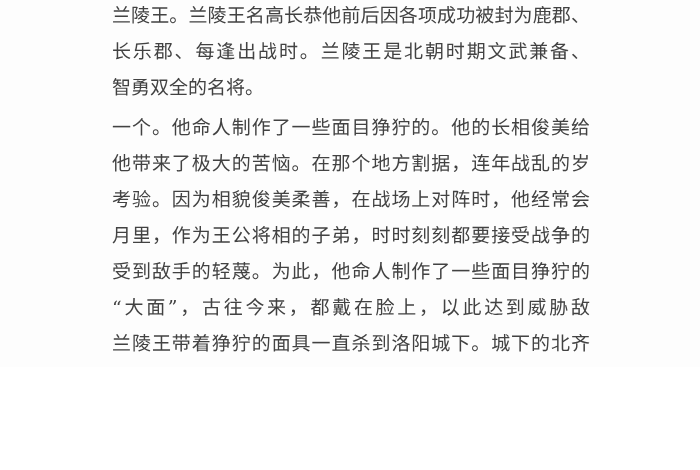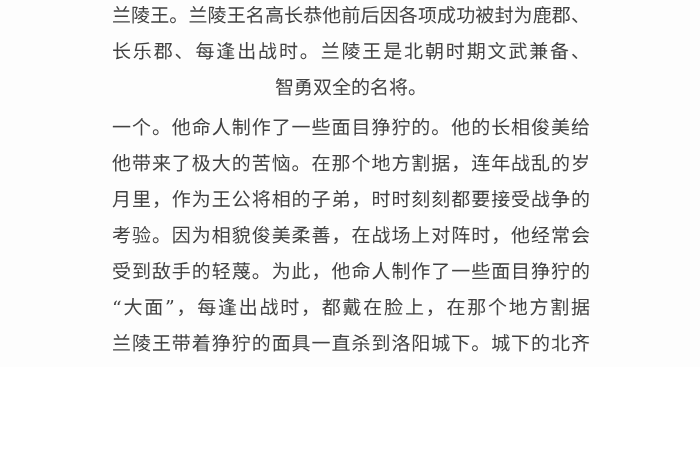--- a/index.html
+++ b/index.html
@@ -27,21 +27,21 @@
   }
   .para2 {
     margin-top: 4px;
   }
   .line {
     font-size: 19px;
     line-height: 36px;
     height: 36px;
     white-space: nowrap;
     letter-spacing: 0;
-    text-align: center;
+    text-align: left;
   }
   
   .line.j {
     white-space: normal;
     text-align: justify;
     text-align-last: justify;
   }
   
   .line.ind {
     text-indent: 38px;
@@ -55,21 +55,21 @@
 
     <div class="para para1">
       <div class="line j">兰陵王。兰陵王名高长恭他前后因各项成功被封为鹿郡、</div>
       <div class="line j">长乐郡、每逢出战时。兰陵王是北朝时期文武兼备、</div>
       <div class="line">智勇双全的名将。</div>
     </div>
 
     <div class="para para2">
       <div class="line j">一个。他命人制作了一些面目狰狞的。他的长相俊美给</div>
       <div class="line j">他带来了极大的苦恼。在那个地方割据，连年战乱的岁</div>
+      <div class="line j">考验。因为相貌俊美柔善，在战场上对阵时，他经常会</div>
       <div class="line j">月里，作为王公将相的子弟，时时刻刻都要接受战争的</div>
-      <div class="line j">考验。因为相貌俊美柔善，在战场上对阵时，他经常会</div>
       <div class="line j">受到敌手的轻蔑。为此，他命人制作了一些面目狰狞的</div>
-      <div class="line j">“大面”，每逢出战时，都戴在脸上，在那个地方割据</div>
+      <div class="line j">“大面”，古往今来，都戴在脸上，以此达到威胁敌</div>
       <div class="line j">兰陵王带着狰狞的面具一直杀到洛阳城下。城下的北齐</div>
     </div>
 
   </div>
 </div>
 
 </body></html>

